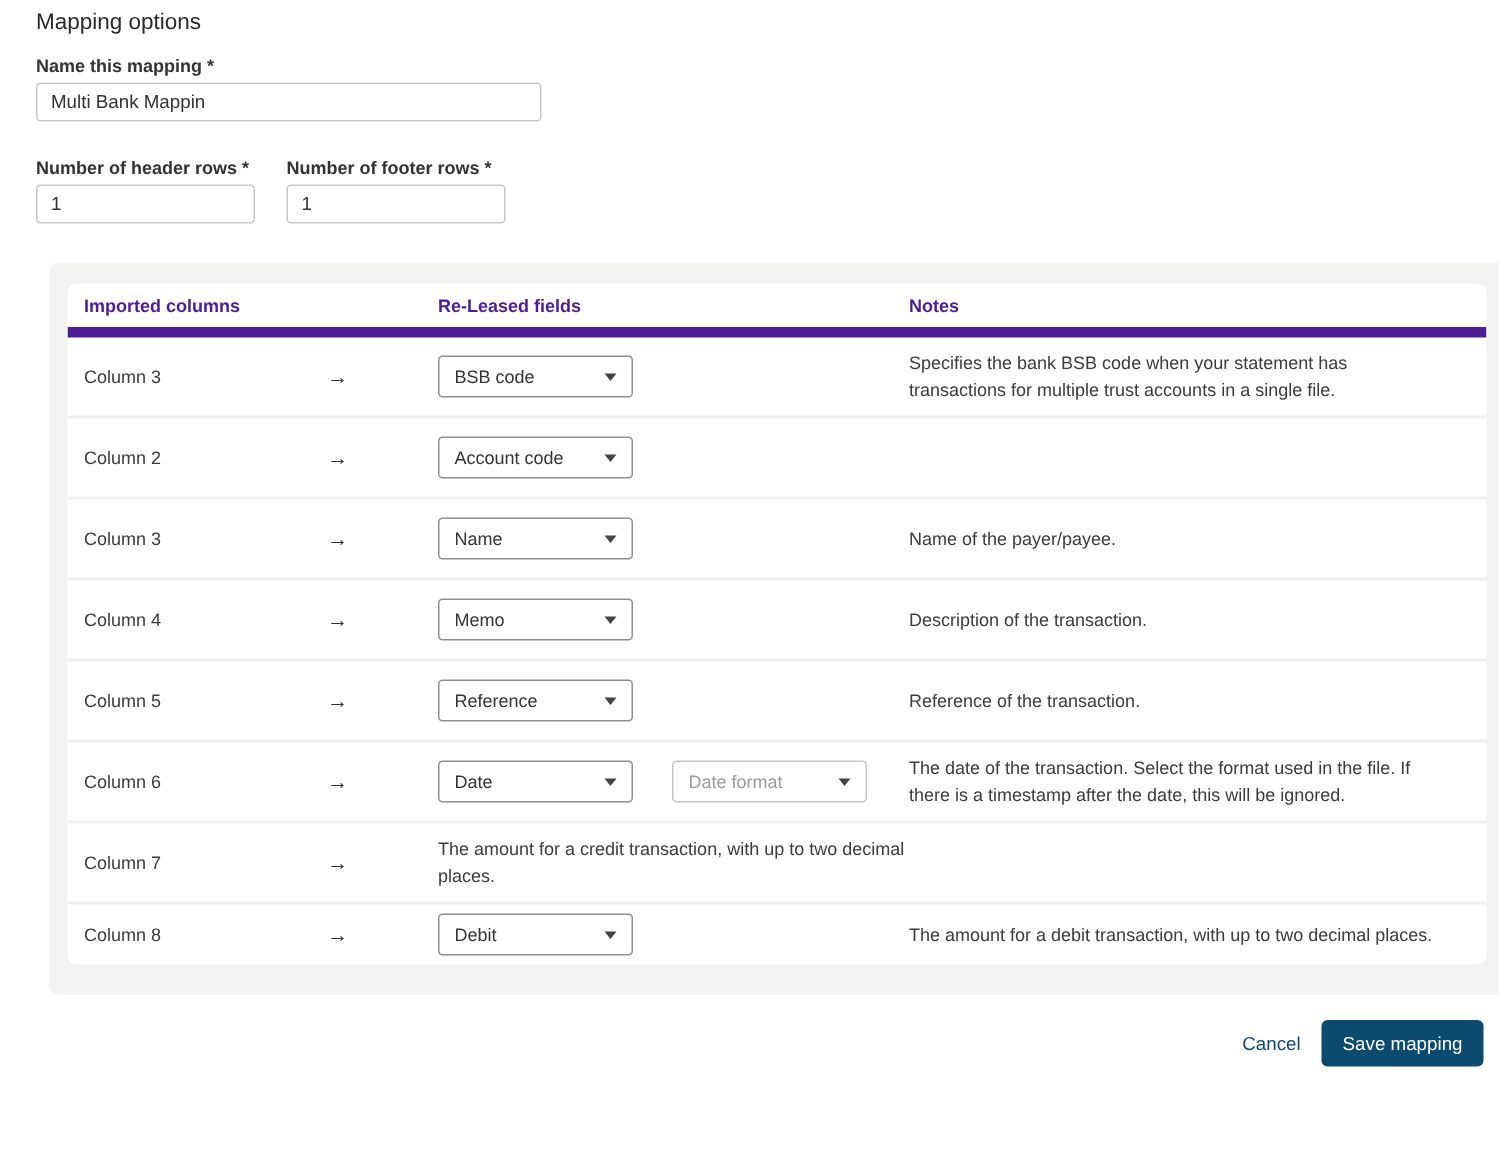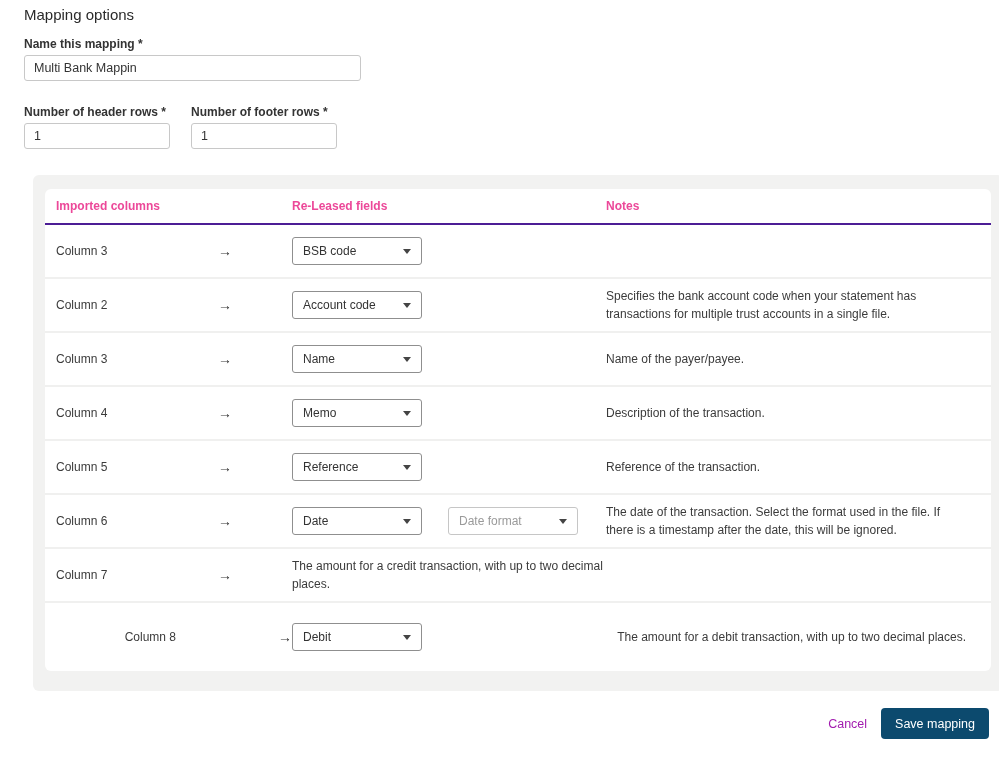--- a/index.html
+++ b/index.html
@@ -56,31 +56,31 @@
     overflow: hidden;
   }
   .grid-row {
     display: grid;
     grid-template-columns: 120px 116px 314px 1fr;
     padding: 0 11px;
     align-items: center;
   }
   .table-header {
     height: 36px;
-    border-bottom: 2px solid #4c1d95;
+    border-bottom: 7px solid #4c1d95;
     font-size: 12px;
     font-weight: 700;
-    color: #ec4899;
+    color: #4c1d95;
   }
   .table-row {
     height: 54px;
     border-bottom: 2px solid #f0f0ef;
     font-size: 12px;
   }
-  .table-row:last-child { border-bottom: none; height: 68px; text-align: right; }
+  .table-row:last-child { border-bottom: none; height: 40px; }
 
   .arrow-cell { padding-left: 42px; font-size: 14px; color: #333333; }
 
   .field-cell { display: flex; align-items: center; }
   .dropdown {
     width: 130px; height: 28px;
     background: #ffffff;
     border: 1px solid #8f8f8f;
     border-radius: 3px;
     display: flex; align-items: center; justify-content: space-between;
@@ -114,21 +114,21 @@
     justify-content: flex-end;
     align-items: center;
     gap: 6px;
     margin-top: 17px;
   }
   .cancel-btn {
     background: none;
     border: none;
     font-family: inherit;
     font-size: 12.5px;
-    color: #a21caf;
+    color: #0c4a6e;
     padding: 6px 8px;
     cursor: pointer;
   }
   .save-btn {
     background: #0c4a6e;
     color: #ffffff;
     border: none;
     border-radius: 4px;
     font-family: inherit;
     font-size: 12.5px;
@@ -172,33 +172,33 @@
   <div class="grid-row table-row">
     <div>Column 3</div>
     <div class="arrow-cell">→</div>
     <div class="field-cell">
       <div class="dropdown">
         <span>BSB code</span>
         <span class="caret"></span>
       </div>
 
     </div>
+    <div class="note-cell">Specifies the bank BSB code when your statement has transactions for multiple trust accounts in a single file.</div>
   </div>
 
   <div class="grid-row table-row">
     <div>Column 2</div>
     <div class="arrow-cell">→</div>
     <div class="field-cell">
       <div class="dropdown">
         <span>Account code</span>
         <span class="caret"></span>
       </div>
 
     </div>
-    <div class="note-cell">Specifies the bank account code when your statement has transactions for multiple trust accounts in a single file.</div>
   </div>
 
   <div class="grid-row table-row">
     <div>Column 3</div>
     <div class="arrow-cell">→</div>
     <div class="field-cell">
       <div class="dropdown">
         <span>Name</span>
         <span class="caret"></span>
       </div>

